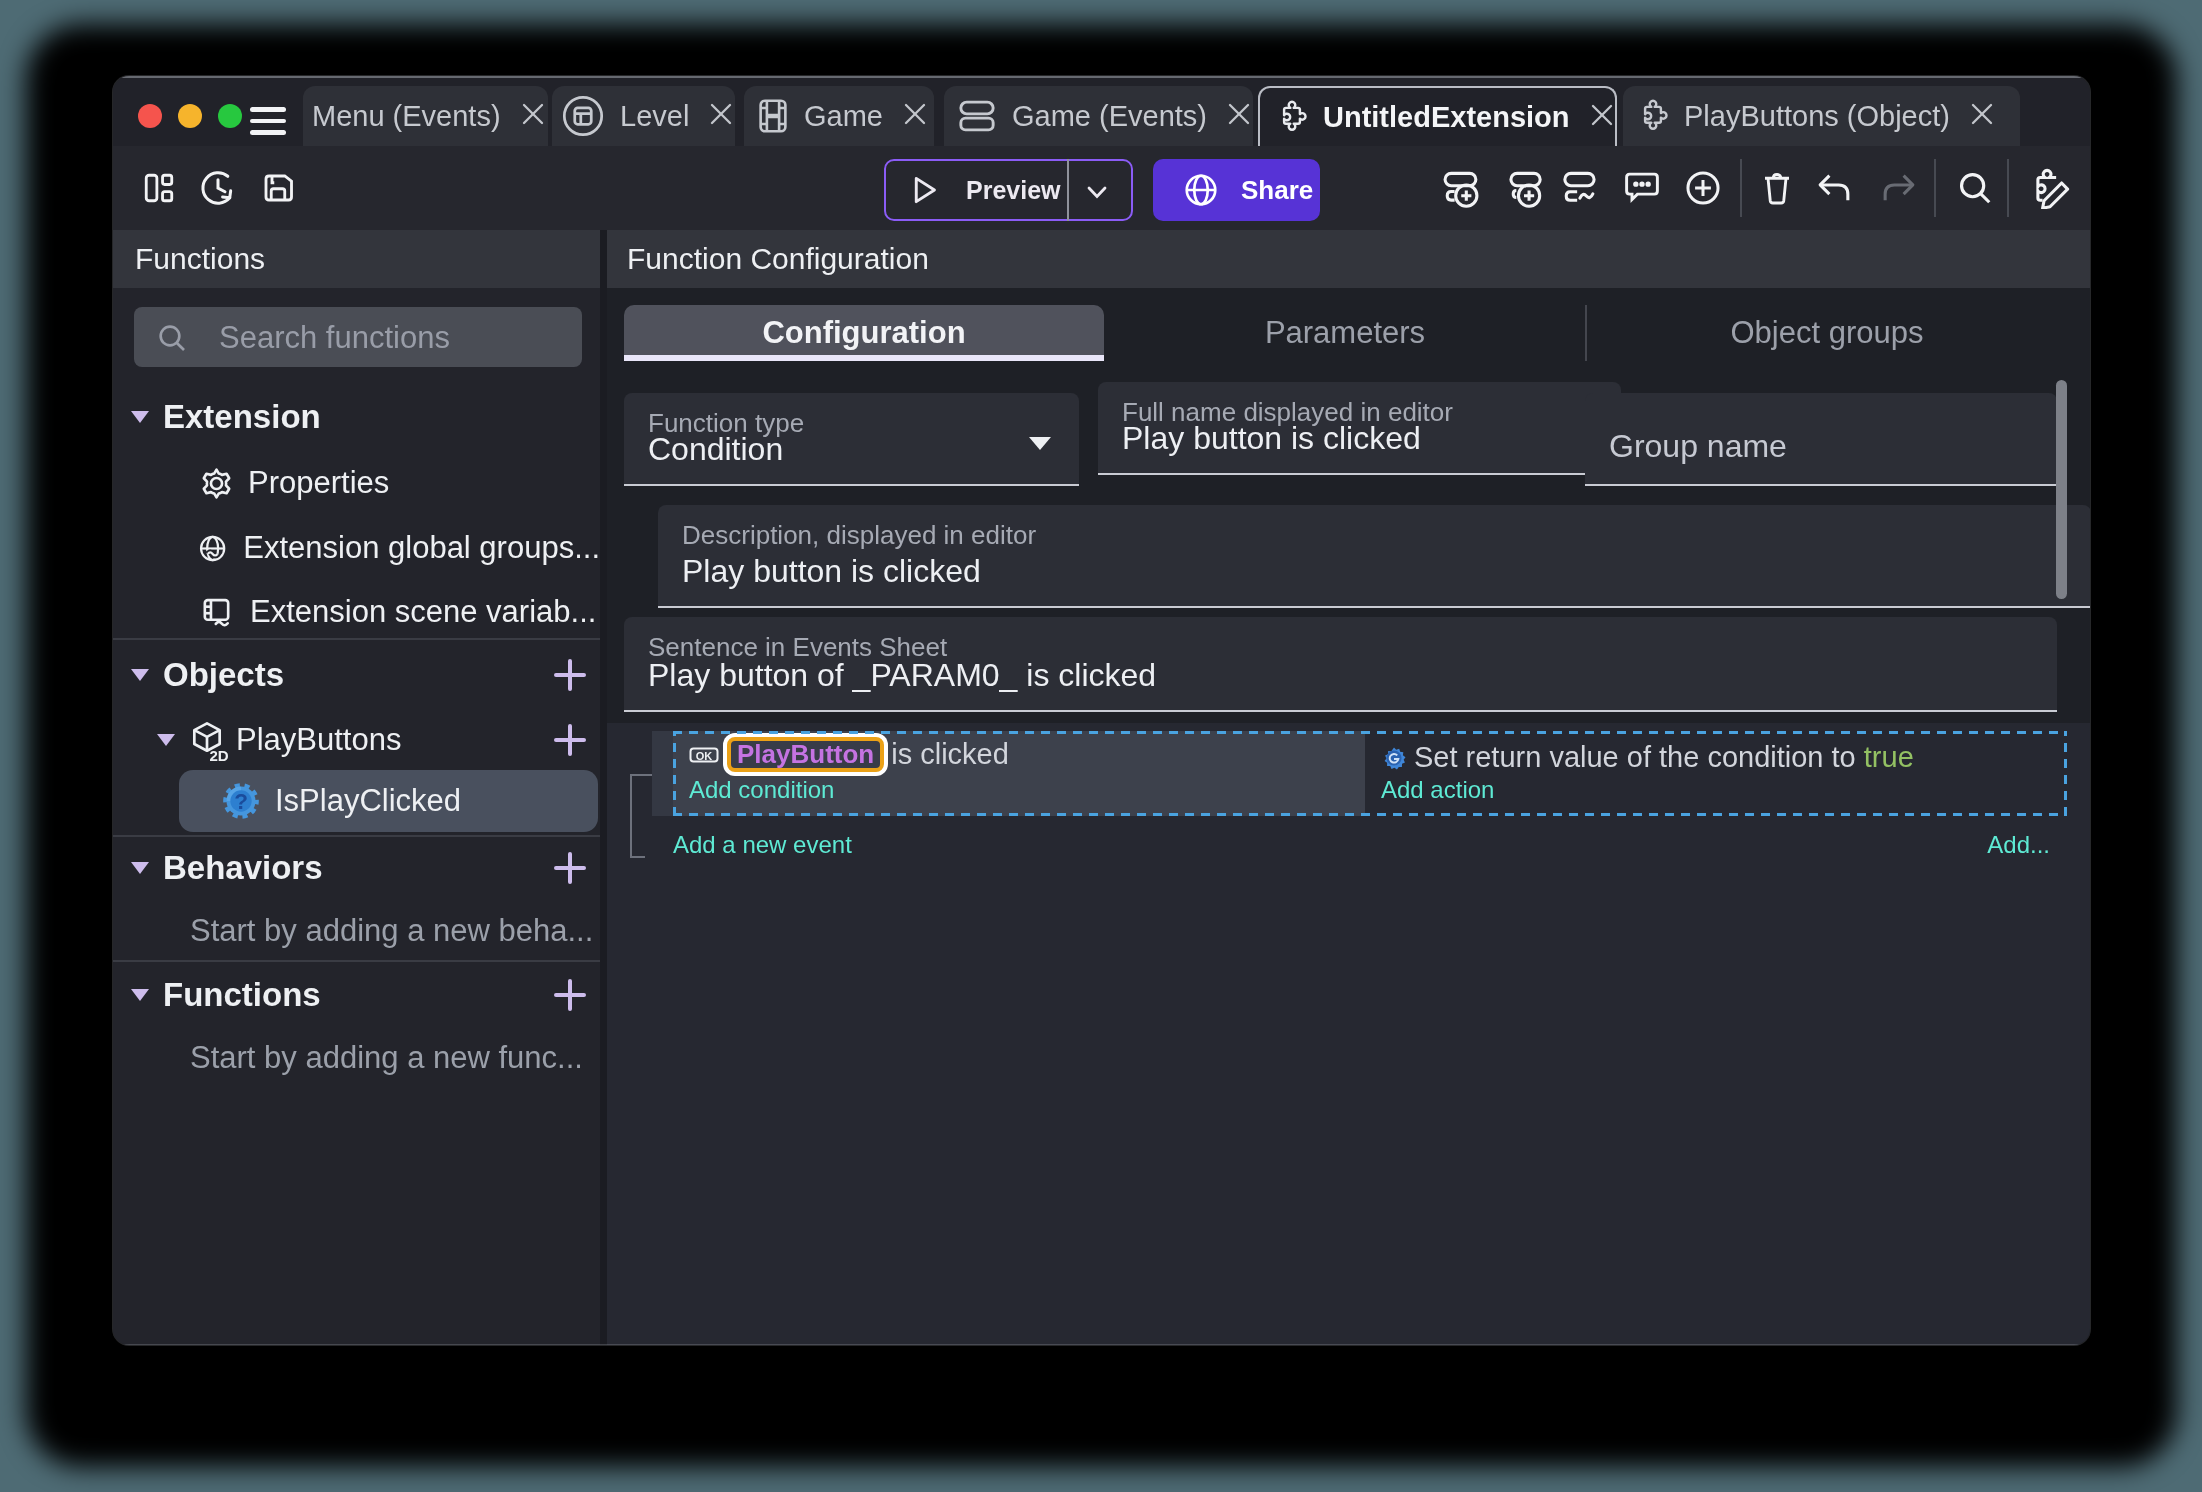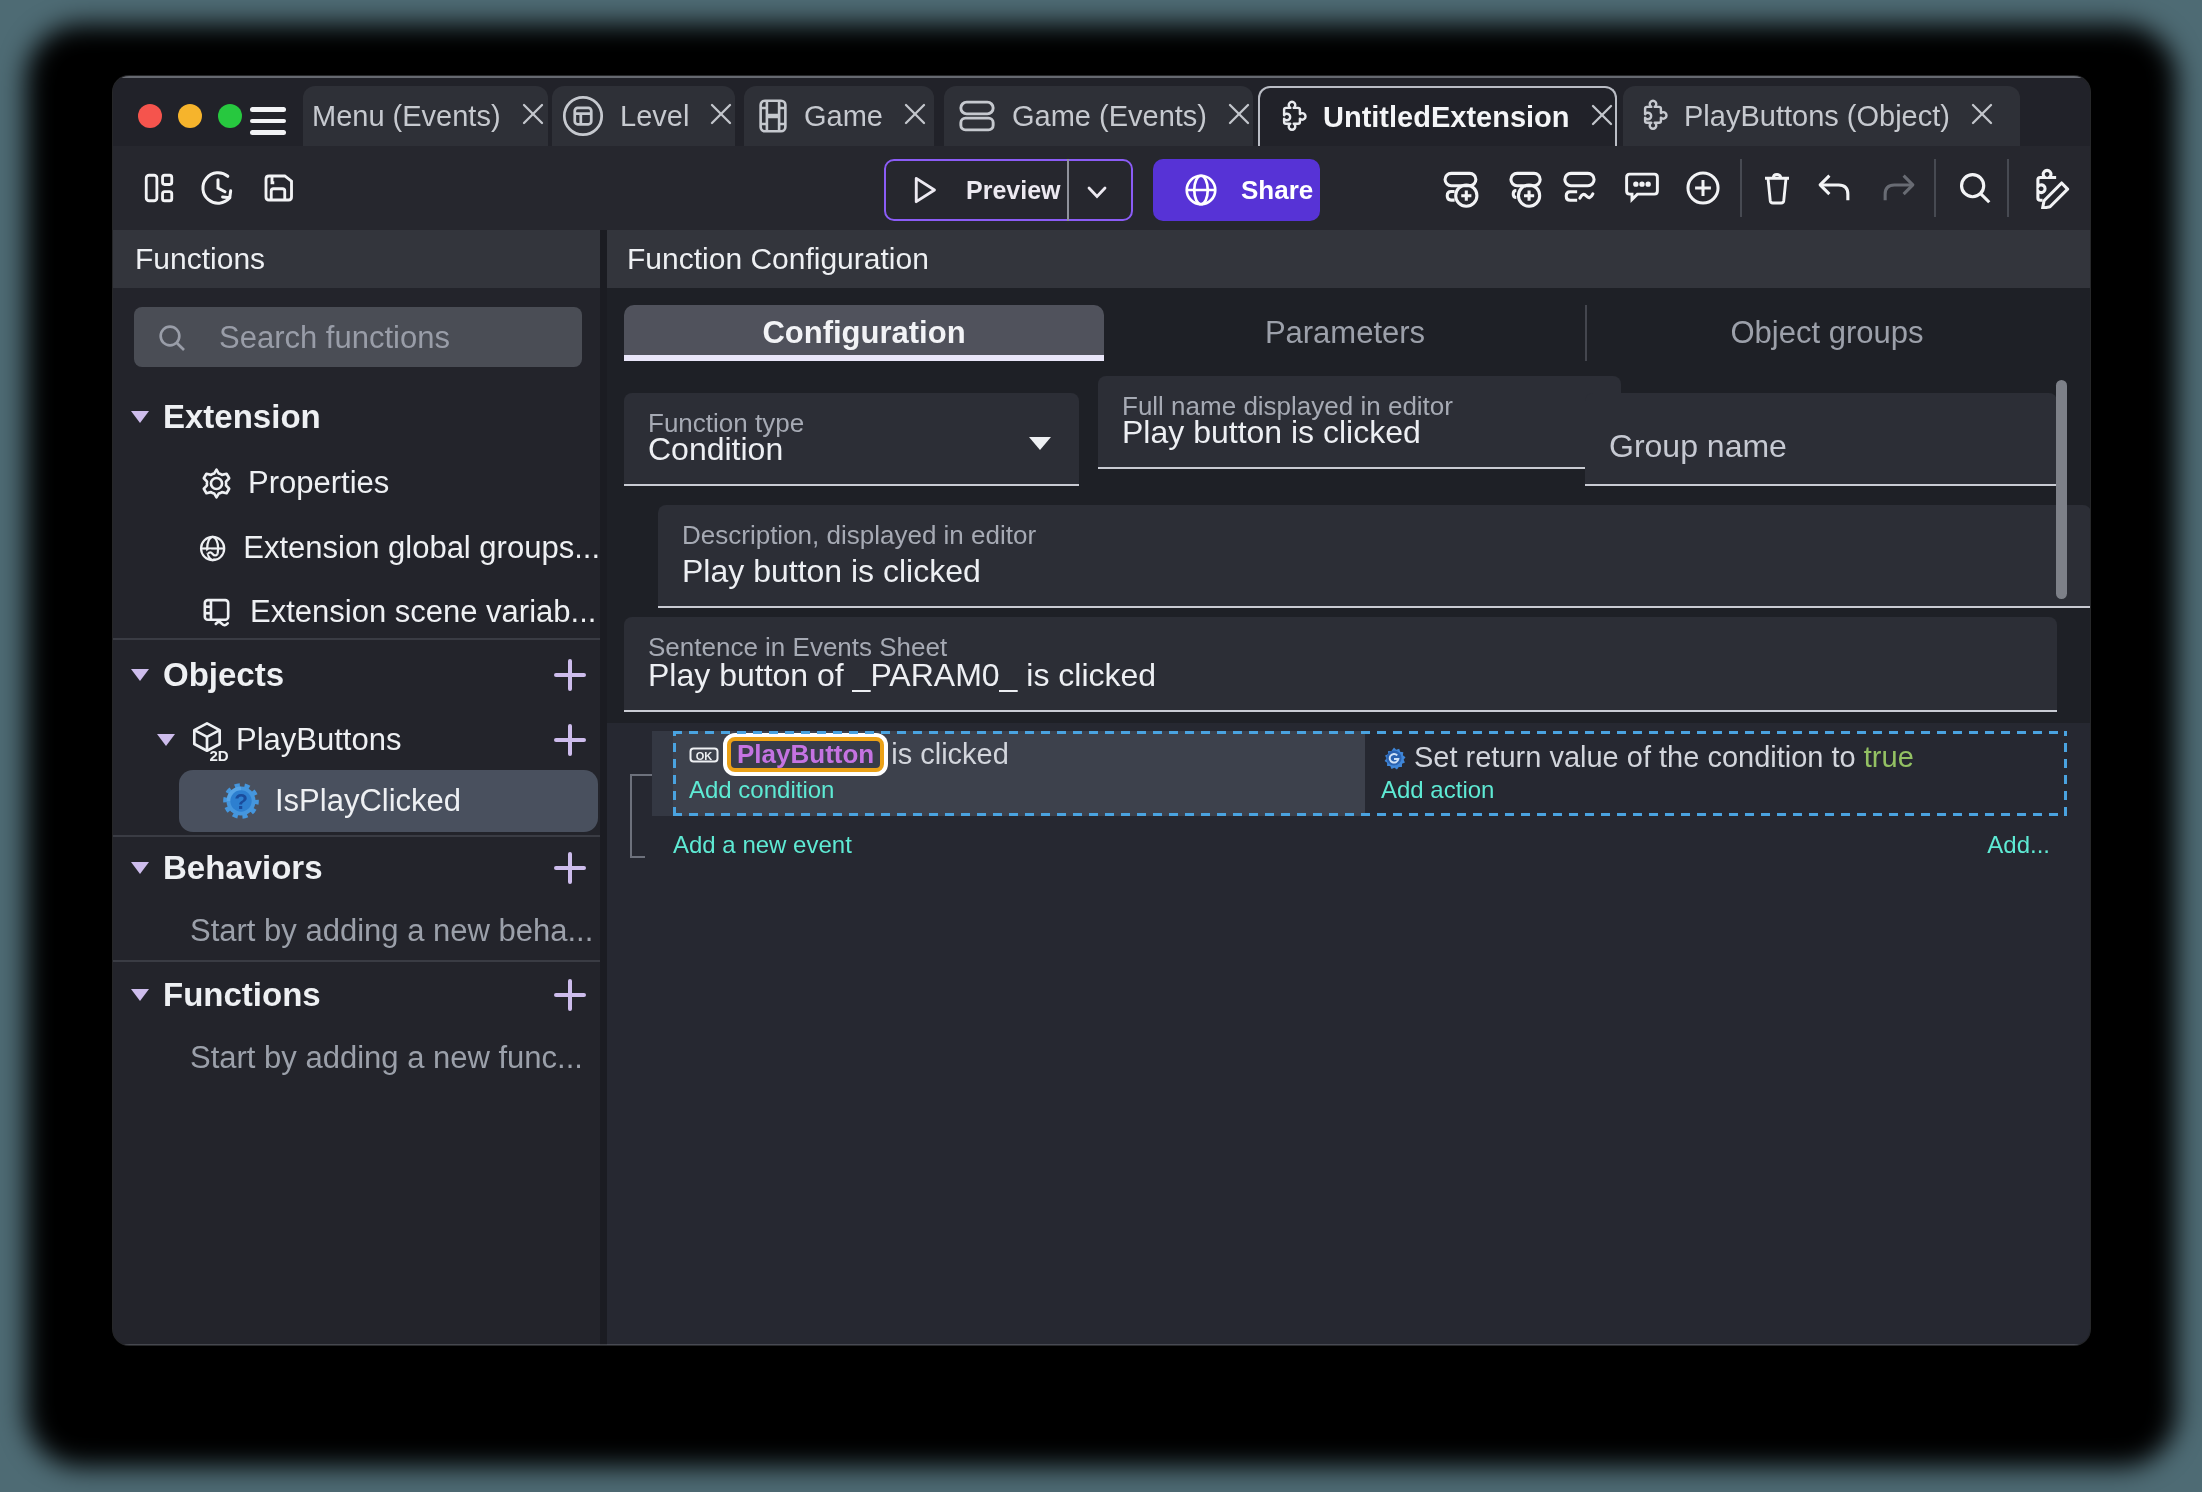--- a/index.html
+++ b/index.html
@@ -357,21 +357,21 @@
     <div class="mtab" style="left:497px; width:482px;">Parameters</div>
     <div class="mtabsep" style="left:978px;"></div>
     <div class="mtab" style="left:979px; width:482px;">Object groups</div>
     <div class="field" style="left:17px; top:105px; width:455px; height:93px;">
       <div class="lab">Function type</div>
         <div class="val">Condition</div>
       <svg style="position:absolute; right:28px; top:44px;" width="22" height="13" viewBox="0 0 22 13">
           <path d="M0 0 L22 0 L11 13 Z" fill="#eef0f3"></path>
         </svg>
     </div>
-    <div class="field" style="left:491px; top:88px; width:523px; height:93px;padding-left:16px;">
+    <div class="field" style="left:491px; top:94px; width:523px; height:93px;padding-left:16px;">
       <div class="lab">Full name displayed in editor</div>
         <div class="val">Play button is clicked</div>
     </div>
     <div class="field" style="left:978px; top:105px; width:472px; height:93px;">
       <div class="val" style="bottom:auto; top:35px; color:#c6c9d2;">Group name</div>
     </div>
     <div class="field" style="left:17px; top:217px; width:1433px; height:103px;margin-left:34px;">
       <div class="lab">Description, displayed in editor</div>
         <div class="val">Play button is clicked</div>
     </div>

